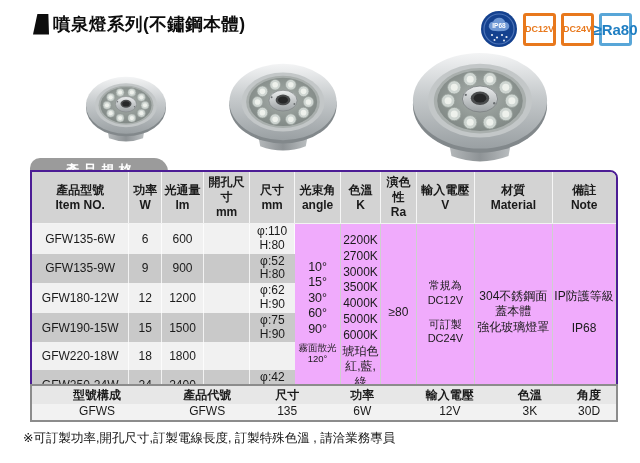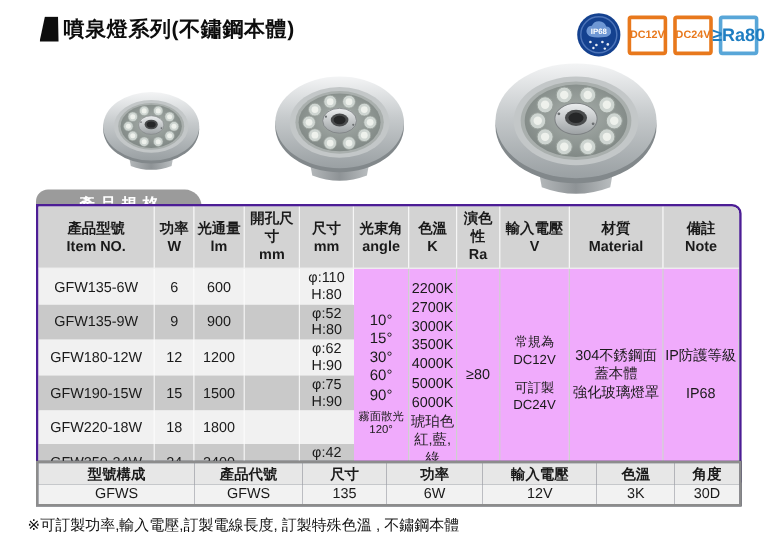--- a/index.html
+++ b/index.html
@@ -47,21 +47,21 @@
   .diff{font-size:9.5px;line-height:1.2;margin-top:4px;}
   .ct{font-size:10.5px;line-height:1.32;}
   .vblock{font-size:11px;line-height:1.3;}
   .vs2{margin-top:10px;}
   .mat{font-size:10.5px;line-height:1.3;}
   .ntblock{font-size:10.5px;}
   .nt2{margin-top:16px;}
 
   
   .code-wrap{position:absolute;left:30px;top:384px;width:584px;border:2px solid #8c8c8c;
-             background:#0f172a;}
+             background:#f9a8d4;}
   .code th{font-size:12px;font-weight:bold;padding:1px 0 0;background:#e7e7e7;}
   .code td{font-size:12px;text-align:center;padding:0 0 2px;background:#f2f2f2;}
 
   
   .footnote{position:absolute;left:23px;top:430px;font-size:12.5px;color:#111;}
 </style>
 </head>
 <body>
 
 <div id="page">
@@ -342,15 +342,15 @@
         <td>135</td>
         <td>6W</td>
         <td>12V</td>
         <td>3K</td>
         <td>30D</td>
       </tr>
     </tbody>
       </table>
   </div>
 
-  <div class="footnote">※可訂製功率,輸入電壓,訂製電線長度, 訂製特殊色溫 , 不鏽鋼本體</div>
+  <div class="footnote">※可訂製功率,開孔尺寸,訂製電線長度, 訂製特殊色溫 , 請洽業務專員</div>
 
 </div>
 
 </body></html>

